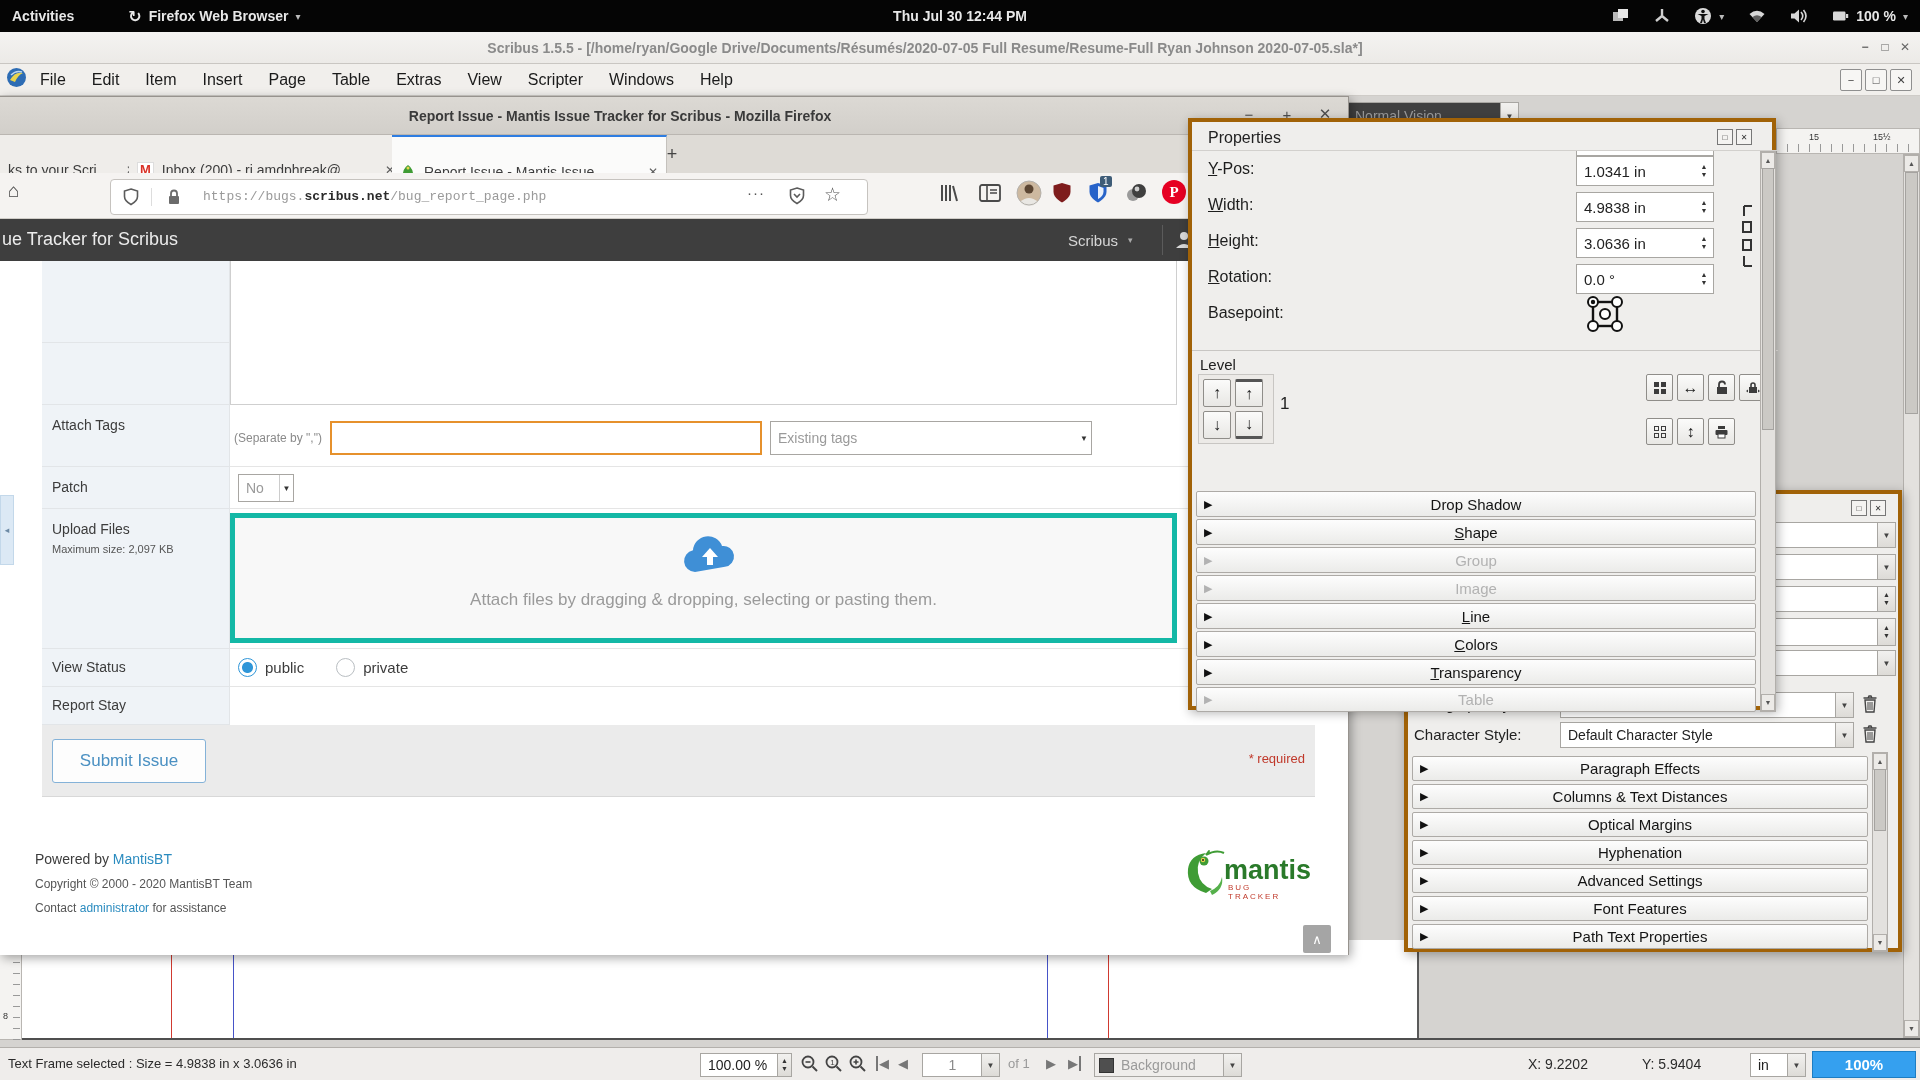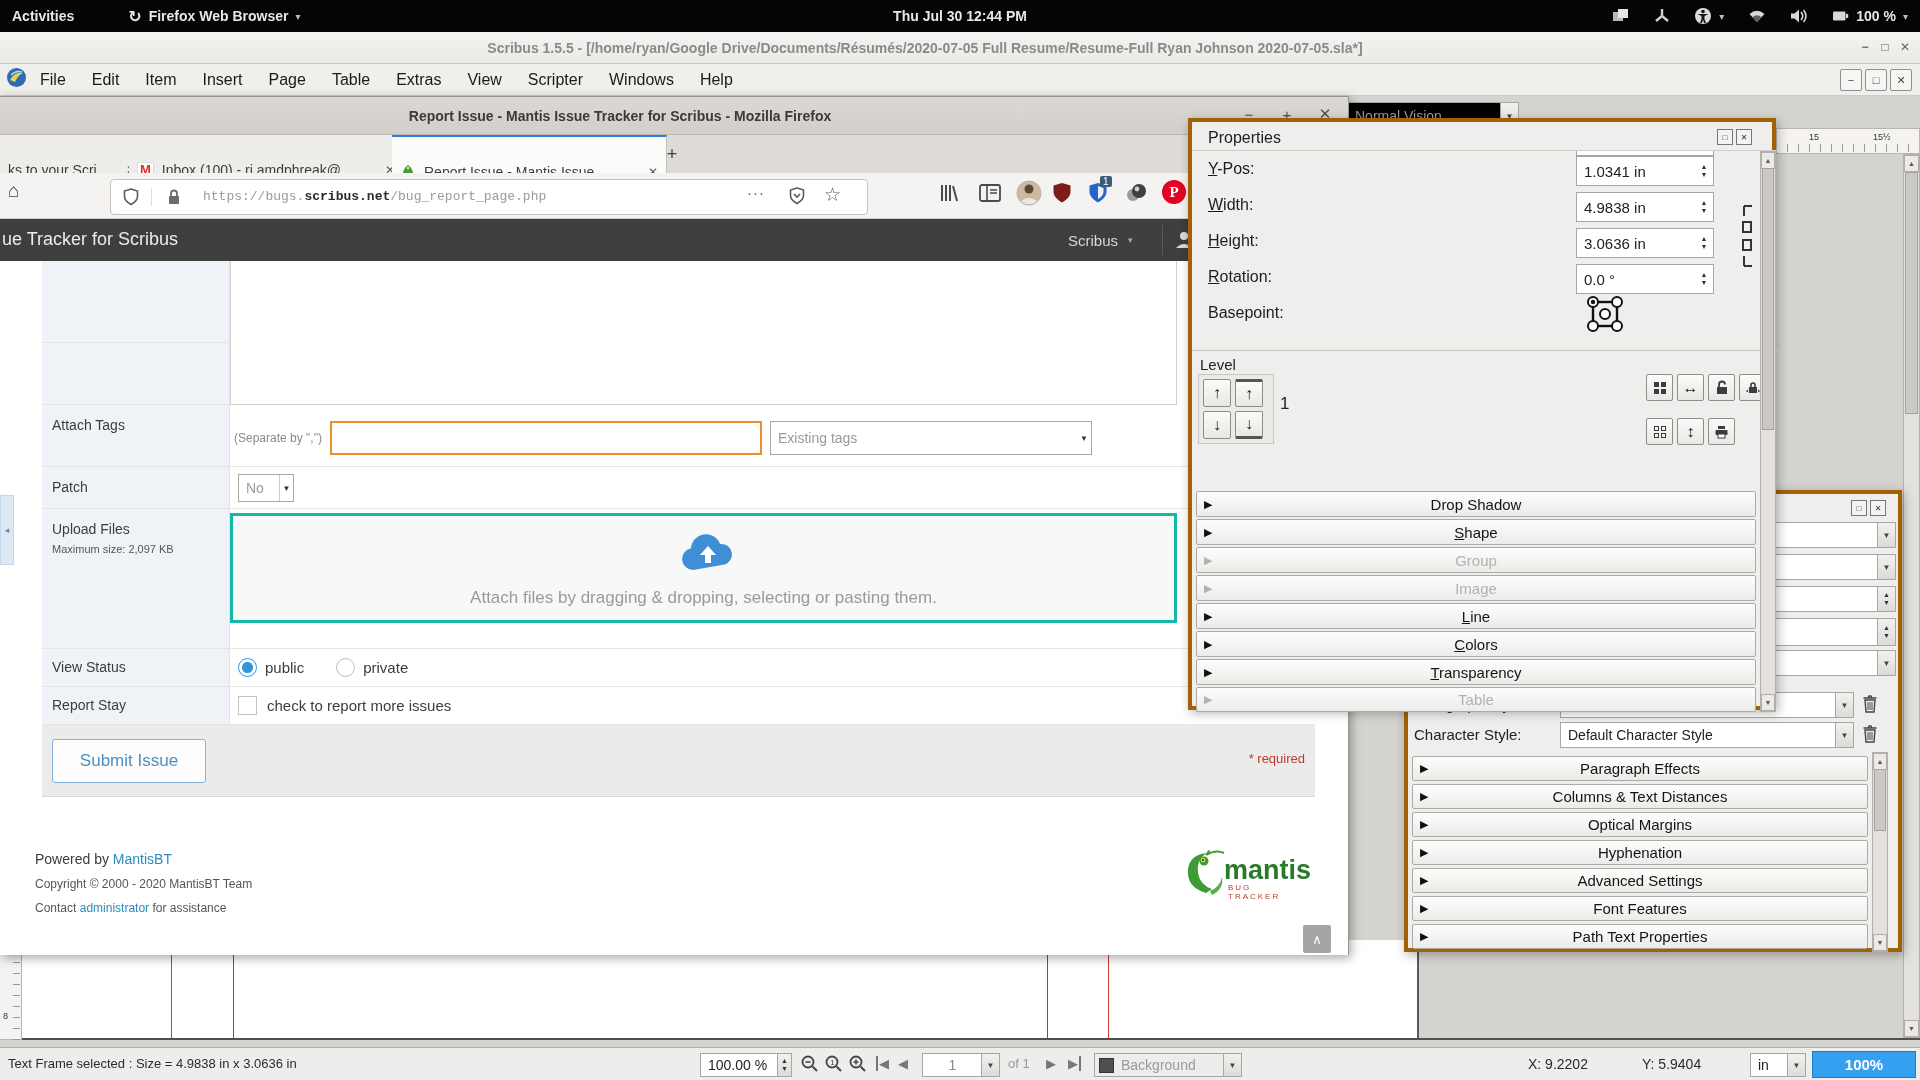--- a/index.html
+++ b/index.html
@@ -31,21 +31,21 @@
   .tickh{background:repeating-linear-gradient(to right,transparent 0 10px,#999 10px 11px);}
   .tickv{background:repeating-linear-gradient(to bottom,transparent 0 10px,#999 10px 11px);}
   .guide-r{width:1px;background:#d03a30;}
   .guide-b{width:1px;background:#4653c8;}
   .combo{background:#fff;border:1px solid #a8a6a2;font-size:14px;color:#222;}
   .combo .cval{position:absolute;left:7px;top:0;bottom:0;display:flex;align-items:center;white-space:nowrap;}
   .combo .dd,.spin .sp{position:absolute;right:0;top:0;bottom:0;width:17px;background:linear-gradient(#f2f1ef,#dddbd7);
     border-left:1px solid #a8a6a2;display:flex;flex-direction:column;align-items:center;justify-content:center;color:#444;}
   .combo .dd{font-size:8px;}
   .spin .sp span{font-size:7px;line-height:8px;color:#333;}
-  .dis-combo{background:#000000;color:#9a9a9a;}
+  .dis-combo{background:#404040;color:#9a9a9a;}
 
   
   .ffwin{left:0;top:96px;width:1349px;height:859px;background:#fff;border:1px solid #97938e;border-left:none;
     box-shadow:2px 3px 10px rgba(0,0,0,.35);z-index:3;}
   .fftitle{left:0;top:0;width:1348px;height:38px;background:linear-gradient(#dcd9d4,#d2cfca);border-bottom:1px solid #bab6b1;}
   .fftitle .t{position:absolute;left:120px;width:1000px;top:0;height:38px;display:flex;align-items:center;justify-content:center;
     font-size:14px;font-weight:bold;color:#3a3a3a;white-space:nowrap;}
   .ffctl{position:absolute;top:4px;font-size:15px;color:#4d4d4d;width:26px;height:26px;display:flex;align-items:center;justify-content:center;}
   .tabbar{left:0;top:38px;width:1348px;height:38px;background:#dedbd6;}
   .tab{position:absolute;top:0;height:38px;background:#efedea;border-right:1px solid #c4c1bc;display:flex;align-items:center;
@@ -235,21 +235,21 @@
       <div class="ffctl" style="right:10px">✕</div>
     </div>
 
     <div class="abs tabbar">
       <div class="tab" style="left:0;width:128px">
         <span class="lbl">ks to your Scri</span>
         <span class="x">✕</span>
       </div>
       <div class="tab" style="left:129px;width:258px">
         <span style="color:#d93025;font-weight:bold;font-size:13px;background:#fff;border:1px solid #ddd;padding:0 2px;line-height:14px">M</span>
-        <span class="lbl">Inbox (100) - rj.amdphreak@</span>
+        <span class="lbl">Inbox (200) - rj.amdphreak@</span>
         <span class="x">✕</span>
       </div>
       <div class="tab active" style="left:392px;width:258px">
         <span>
           <svg width="16" height="16" viewBox="0 0 16 16">
               <path d="M3 14 Q2 6 8 2 Q14 6 13 14 Q10 10 8 14 Q6 10 3 14Z" fill="#3f9c35"></path>
               <circle cx="8" cy="5" r="1.5" fill="#e8d44d"></circle>
             </svg>
         </span>
         <span class="lbl">Report Issue - Mantis Issue</span>
@@ -375,44 +375,40 @@
               <span>▼</span>
             </span>
         </div>
       </div>
 
       <div class="abs cell-label" style="left:42px;top:248px;width:188px;height:140px">
         <div>Upload Files</div>
         <div style="font-size:11px;color:#555;margin-top:6px">Maximum size: 2,097 KB</div>
       </div>
       <div class="abs rowline" style="left:230px;top:248px;width:1085px;height:140px">
-        <div class="abs" style="left:0;top:4px;width:947px;height:110px;background:#f8f8f8;border:3px solid #14b8a6">
+        <div class="abs" style="left:0;top:4px;width:947px;height:130px;background:#f8f8f8;border:5px solid #14b8a6">
           <span class="abs" style="left:446px;top:16px">
             <svg width="58" height="42" viewBox="0 0 58 42">
                 <path d="M14 38 a11 11 0 0 1 -2 -21.8 A15 15 0 0 1 41 12 a10.5 10.5 0 0 1 3 20.8 Z" fill="#3f8fd6"></path>
                 <path d="M29 14 l8 9 h-5 v8 h-6 v-8 h-5 Z" fill="#fff"></path>
               </svg>
           </span>
           <div class="abs" style="left:0;right:0;top:72px;text-align:center;font-size:17px;color:#9a9a9a">Attach files by dragging &amp; dropping, selecting or pasting them.</div>
         </div>
       </div>
 
       <div class="abs cell-label" style="left:42px;top:388px;width:188px;height:38px;padding-top:10px"><span>View Status</span></div>
       <div class="abs rowline flex" style="left:230px;top:388px;width:1085px;height:38px;gap:8px;padding-left:8px;font-size:15px;color:#3c3c3c">
         <span class="radio on"></span>
         <span>public</span>
         <span class="radio" style="margin-left:24px"></span>
         <span>private</span>
       </div>
 
       <div class="abs cell-label" style="left:42px;top:426px;width:188px;height:38px;padding-top:10px"><span>Report Stay</span></div>
-      <div class="abs rowline flex" style="left:230px;top:426px;width:1085px;height:38px;gap:10px;padding-left:8px;font-size:15px;color:#3c3c3c">
-        <span style="width:17px;height:17px;border:1px solid #c3c3c3;background:#fff;display:inline-block"></span>
-        <span>check to report more issues</span>
-      </div>
 
       <div class="abs" style="left:42px;top:464px;width:1273px;height:72px;background:#ebebeb;border-bottom:1px solid #d8d8d8">
         <div class="abs flex" style="left:10px;top:14px;width:154px;height:44px;justify-content:center;background:#fdfdfd;border:1px solid #84b2d8;border-radius:3px;color:#4a90c2;font-size:17px">
             <span>Submit Issue</span>
           </div>
         <span class="abs" style="right:10px;top:26px;color:#c0392b;font-size:13px">* required</span>
       </div>
 
       <div class="abs" style="left:35px;top:590px;font-size:14px;color:#3c3c3c">
         <span>Powered by</span> <a class="mlink">MantisBT</a>

